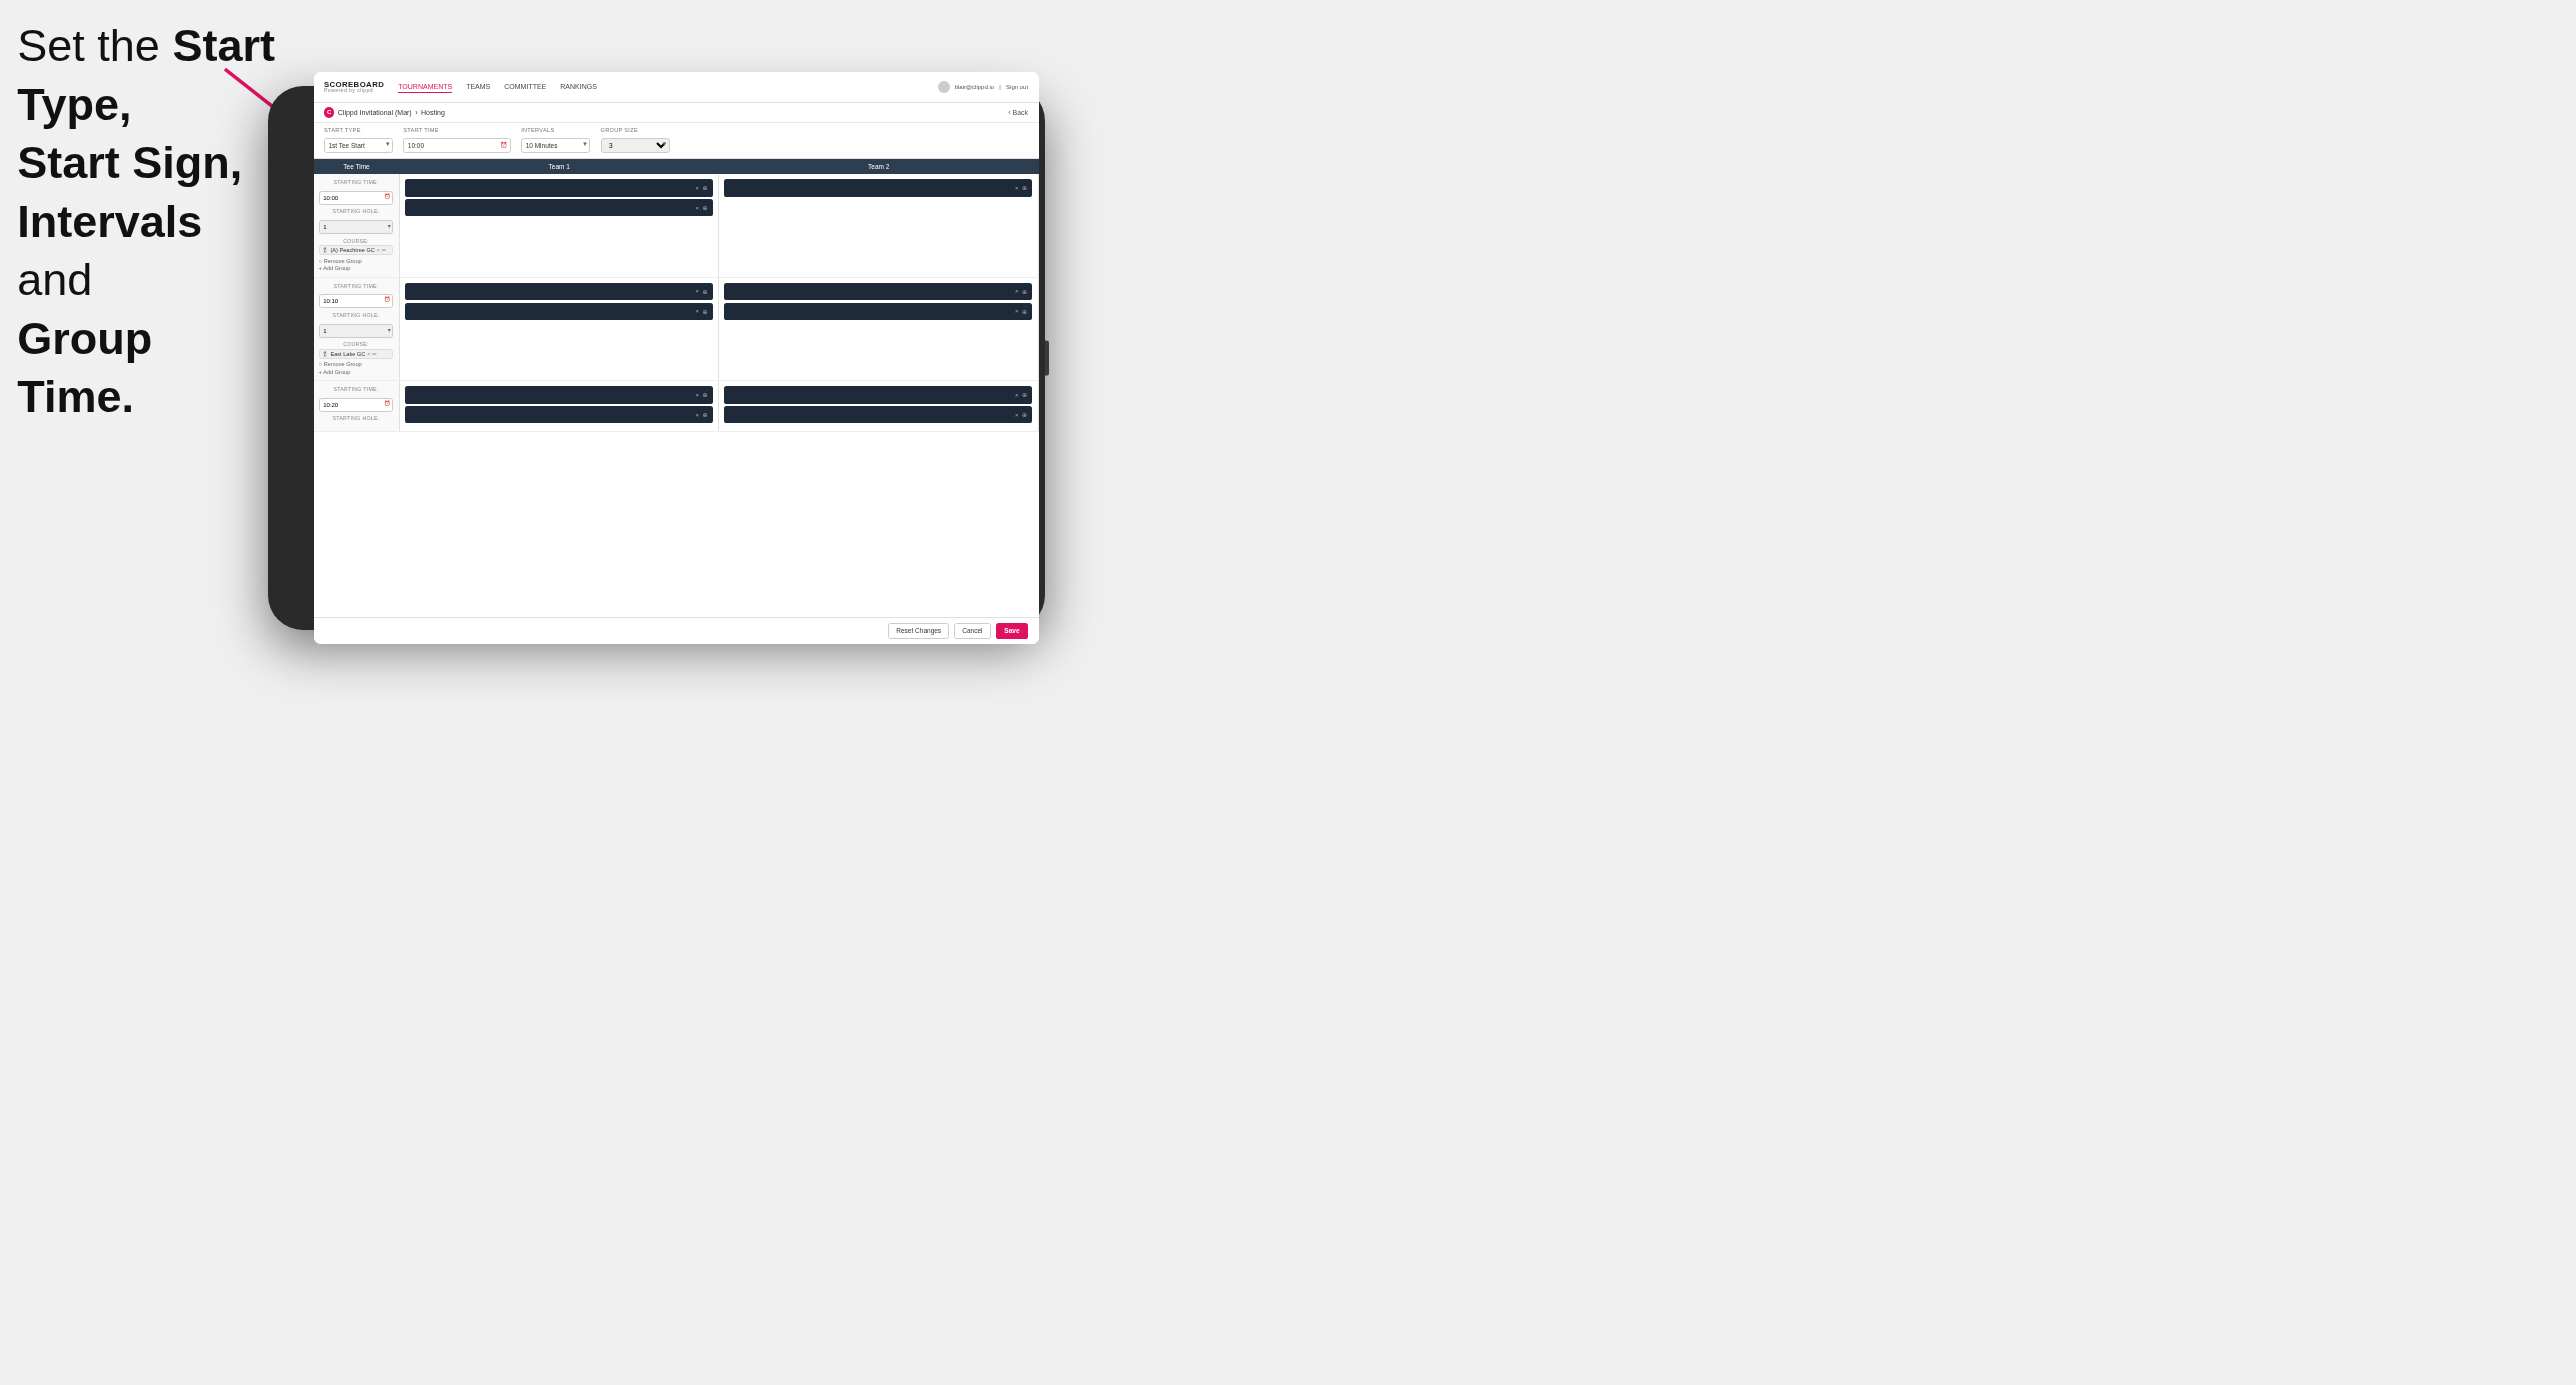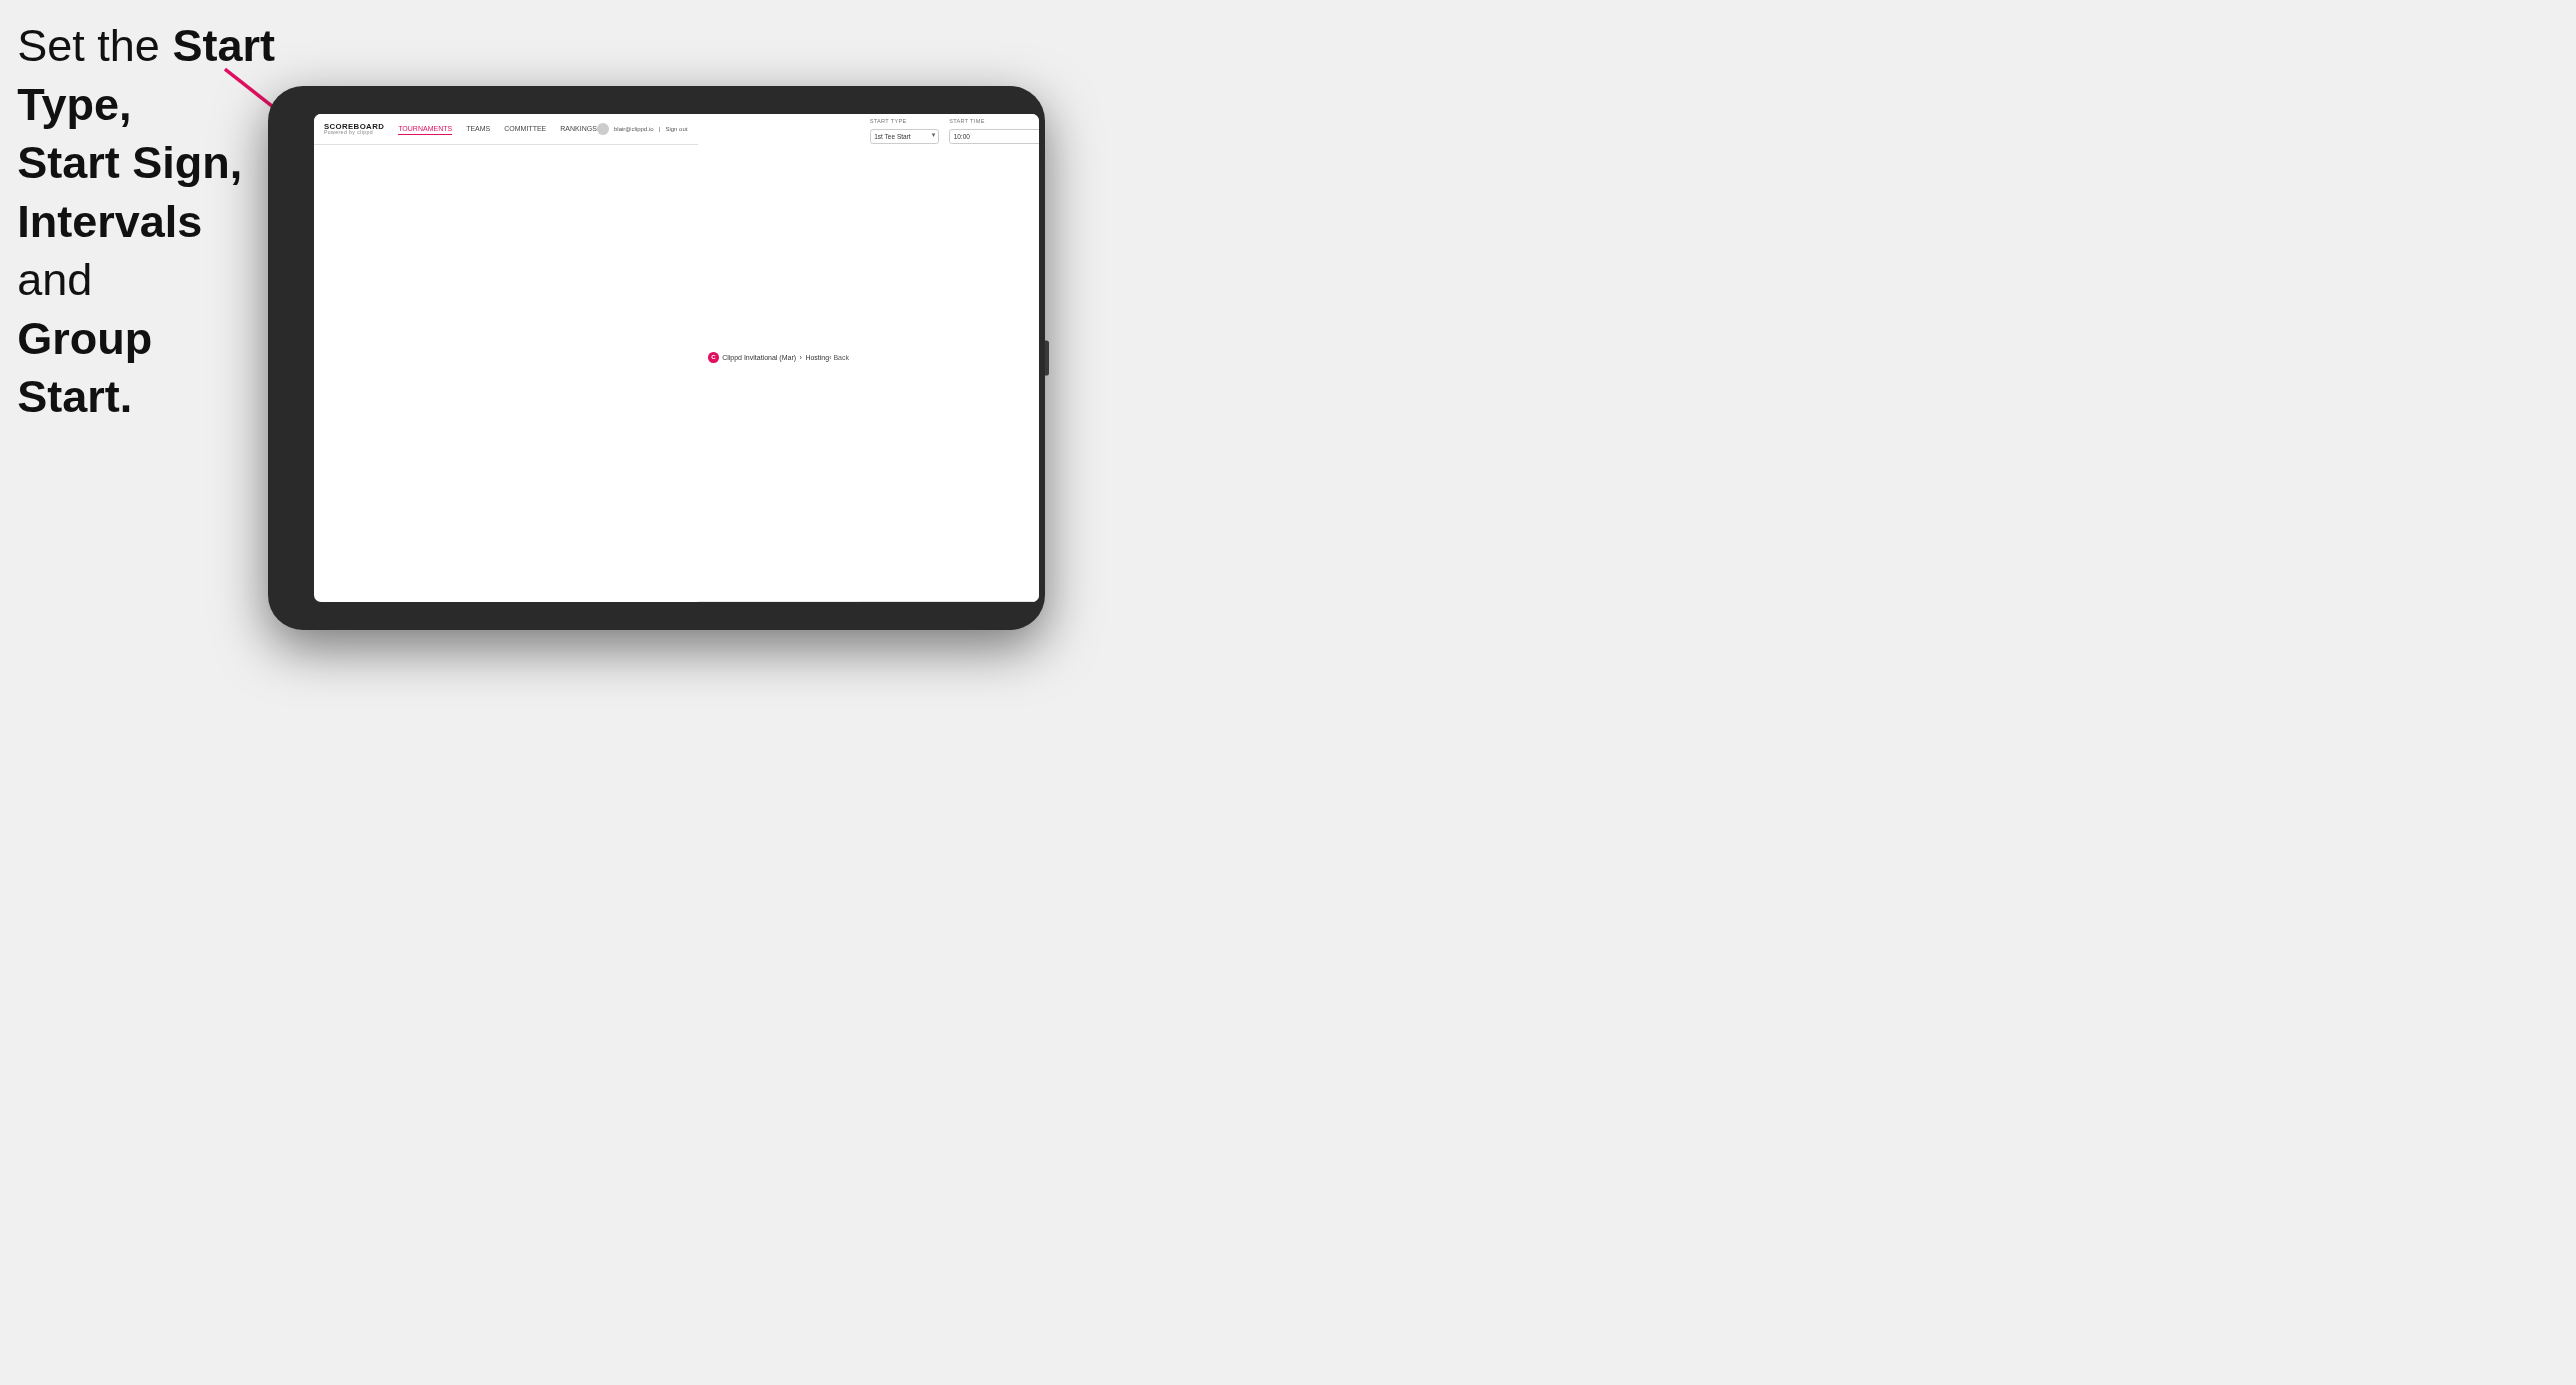--- a/index.html
+++ b/index.html
@@ -37,26 +37,26 @@
       border-radius: 35px;
       box-shadow: 0 17.3px 52px rgba(0,0,0,0.5);
       display: flex;
       align-items: center;
       justify-content: center;
     }
 
     
     .tablet-screen {
       width: 725px;
-      height: 488px;
+      height: 572px;
       background: #fff;
       border-radius: 7px;
       overflow: hidden;
       display: flex;
-      flex-direction: row;
+      flex-direction: column;
       margin-left: 39px;
     }
 
     
     .nav-bar {
       background: #fff;
       border-bottom: 0.9px solid #e0e0e0;
       display: flex;
       align-items: center;
       padding: 0 10.4px;
@@ -453,21 +453,21 @@
       border-radius: 0 2.6px 2.6px 0;
     }
   </style>
 </head>
 <body>
 
 <div class="annotation-text">
   <span>Set the </span><strong>Start Type,</strong><br>
   <strong>Start Sign,</strong><br>
   <strong>Intervals</strong><span> and</span><br>
-  <strong>Group Start.</strong>
+  <strong>Group Time.</strong>
 </div>
 
 <svg class="arrow-svg" viewBox="0 0 350 260" xmlns="http://www.w3.org/2000/svg">
   <defs>
     <marker id="arrowhead" markerWidth="8" markerHeight="8" refX="4" refY="4" orient="auto">
       <path d="M0,0 L8,4 L0,8 Z" fill="#e01060"></path>
     </marker>
   </defs>
   <line x1="60" y1="20" x2="290" y2="200" stroke="#e01060" stroke-width="4" marker-end="url(#arrowhead)"></line>
 </svg>

